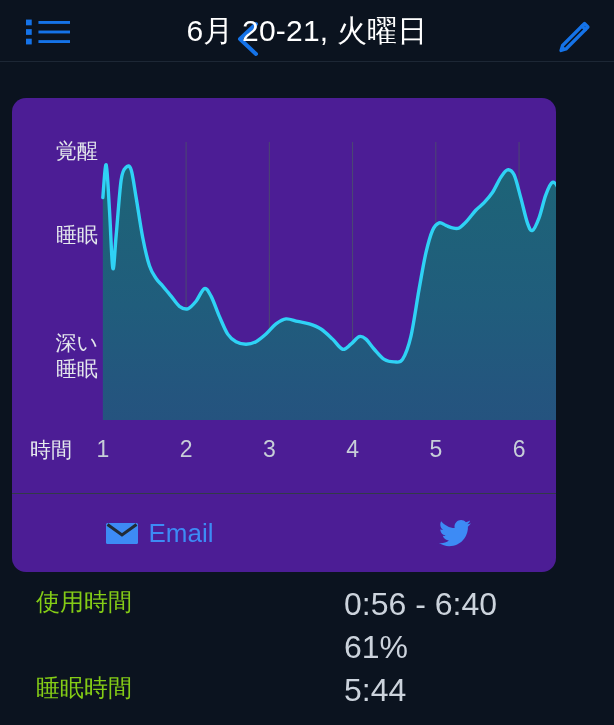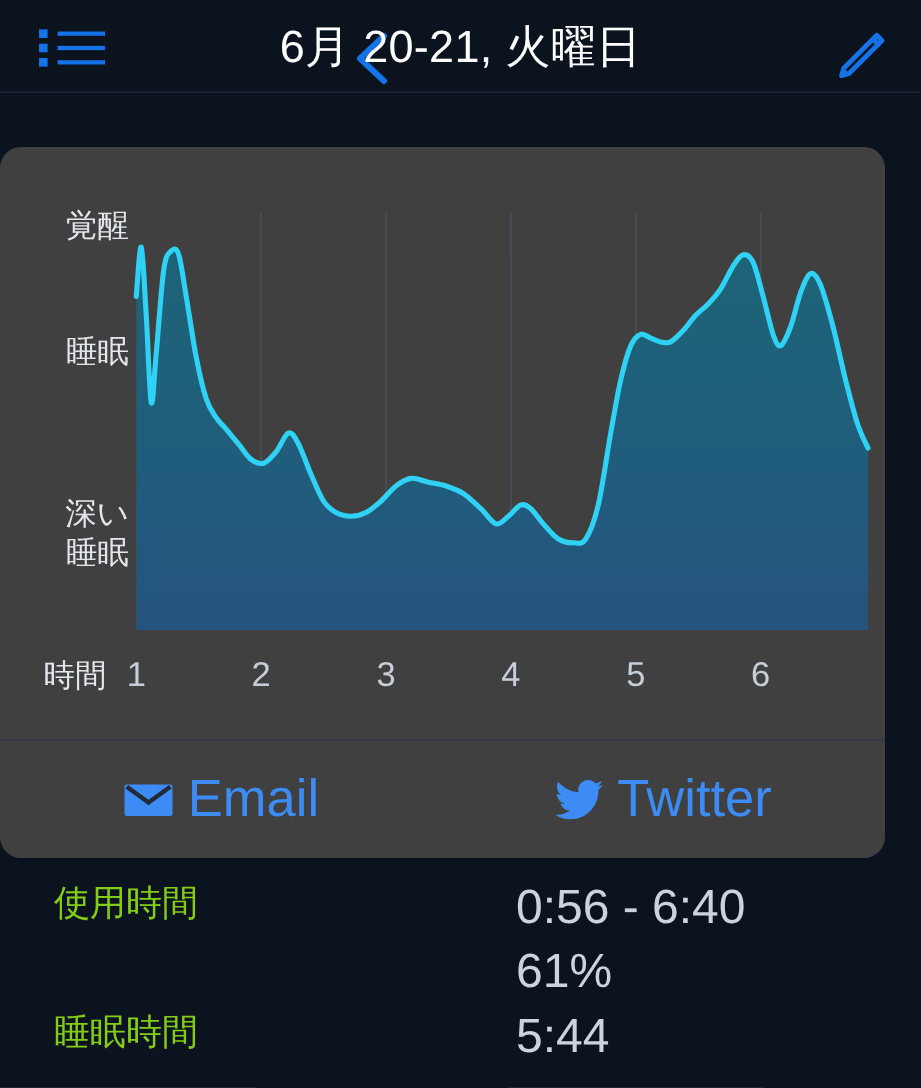--- a/index.html
+++ b/index.html
@@ -40,23 +40,23 @@
     font-size:30px;
     color:#ffffff;
     letter-spacing:.2px;
     pointer-events:none;
     font-weight:400;
   }
 
   
   #card {
     position:absolute;
-    left:0; top:98px;
-    width:590px; height:474px;
-    background:#404040;
+    left:12px; top:98px;
+    width:544px; height:474px;
+    background:#4c1d95;
     border-radius:14px;
     overflow:hidden;
   }
 
   #chart-wrap { position:relative; width:590px; height:394px; }
   #chart-svg { position:absolute; left:0; top:0; }
 
   .y-label {
     position:absolute;
     right:auto;
@@ -77,21 +77,20 @@
     width:40px;
     text-align:center;
     font-size:23px;
     color:#c7ced8;
   }
   #x-axis-title {
     position:absolute;
     top:338px; left:18px;
     font-size:21px;
     color:#e3e7ec;
-    margin-left:11px;
   }
 
   
   #share-row {
     position:absolute;
     left:0; top:395px;
     width:590px; height:79px;
     display:flex;
     align-items:center;
     border-top:1px solid #323b47;
@@ -100,21 +99,21 @@
     flex:1;
     display:flex;
     align-items:center;
     justify-content:center;
     gap:9px;
     cursor:pointer;
     background:none;
     border:none;
   }
   .share-label {
-    font-size:35px;
+    font-size:26px;
     color:#3d8bf5;
     font-family:"Liberation Sans",sans-serif;
   }
 
   
   #stats { position:absolute; left:0; top:586px; width:614px; }
   .stat-row { position:relative; height:43px; }
   .stat-label {
     position:absolute; left:36px; top:0;
     font-size:24px; color:#84cc16;
@@ -212,21 +211,20 @@
     </button>
 
     <button class="share-btn">
       <svg width="32" height="27" viewBox="0 0 32 27">
         <path fill="#3d8bf5" d="M32,3.2c-1.2,0.5-2.4,0.9-3.8,1.1c1.4-0.8,2.4-2.1,2.9-3.7c-1.3,0.8-2.7,1.3-4.2,1.6
           C25.7,0.8,24,0,22.1,0c-3.6,0-6.6,2.9-6.6,6.6c0,0.5,0.1,1,0.2,1.5C10.3,7.8,5.5,5.2,2.2,1.2C1.6,2.2,1.3,3.3,1.3,4.5
           c0,2.3,1.2,4.3,2.9,5.5C3.1,9.9,2.1,9.6,1.3,9.2c0,0,0,0.1,0,0.1c0,3.2,2.3,5.8,5.3,6.4c-0.6,0.1-1.1,0.2-1.7,0.2
           c-0.4,0-0.8,0-1.2-0.1c0.8,2.6,3.3,4.5,6.2,4.6c-2.3,1.8-5.1,2.8-8.2,2.8c-0.5,0-1.1,0-1.6-0.1C3,25.1,6.5,26.2,10.2,26.2
           c12.1,0,18.7-10,18.7-18.7c0-0.3,0-0.6,0-0.8C30.1,5.7,31.1,4.5,32,3.2z"></path>
       </svg>
-      <span class="share-label">Twitter</span>
     </button>
 
   </div>
 </div>
 
 <div id="stats">
     <div class="stat-row">
       <div class="stat-label">使用時間</div>
       <div class="stat-value">0:56 - 6:40</div>
     </div>

